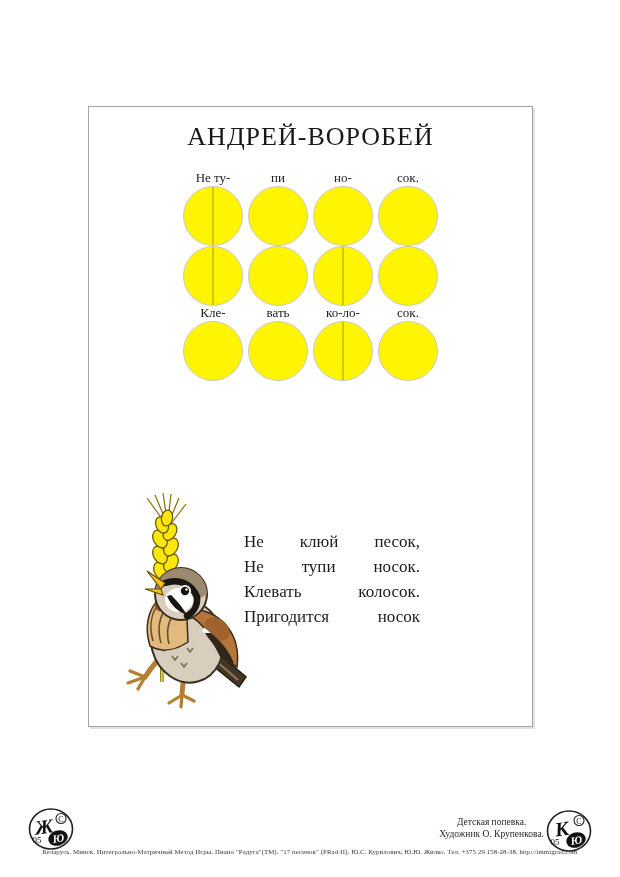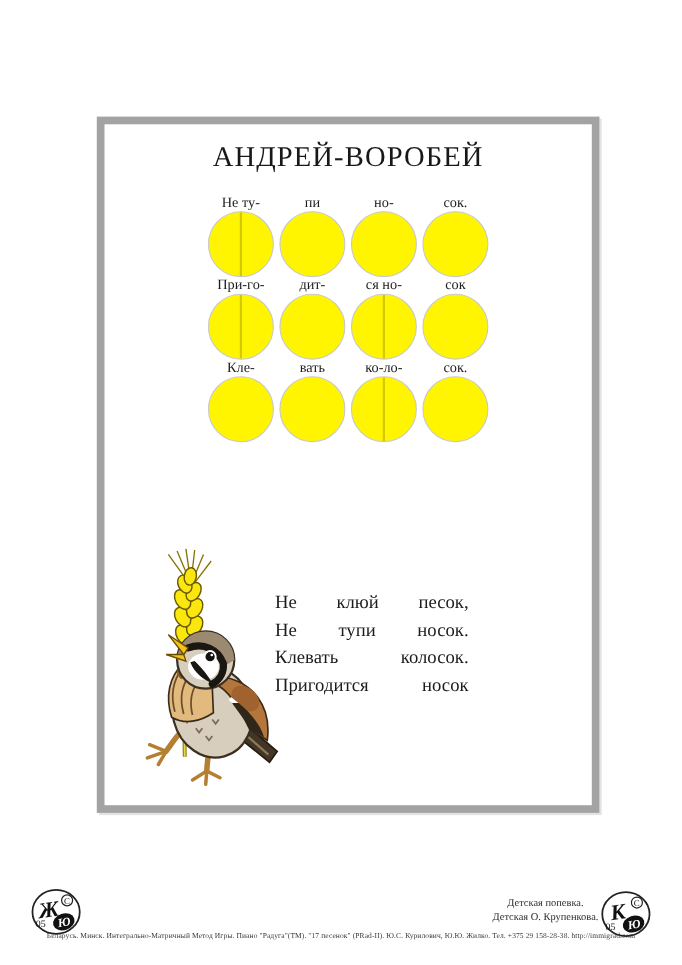--- a/index.html
+++ b/index.html
@@ -2,21 +2,21 @@
 <html><head>
 <meta charset="utf-8">
 <style>
   html,body{margin:0;padding:0;}
   body{
     width:620px;height:877px;position:relative;background:#ffffff;
     font-family:"Liberation Serif","DejaVu Serif",serif;overflow:hidden;
   }
   .card{
     position:absolute;left:88px;top:106px;width:443px;height:619px;
-    background:#ffffff;border:7px solid #a3a3a3;
+    background:#ffffff;border:1px solid #a3a3a3;
     box-shadow:2px 2px 0 rgba(175,175,175,.35);
   }
   .title{
     margin:16px 0 0 0;text-align:center;font-size:26px;font-weight:500;
     letter-spacing:1px;color:#181818;line-height:1.1;
   }
   .grid{margin-top:19px;display:flex;flex-direction:column;align-items:center;}
   .row{width:255px;margin-bottom:0;}
   .labels{display:flex;gap:5px;height:14px;margin-bottom:1px;}
   .lbl{width:60px;text-align:center;font-size:13px;color:#1c1c1c;white-space:nowrap;line-height:14px;}
@@ -62,26 +62,20 @@
         <span class="lbl">сок.</span>
       </div>
       <div class="circles">
         <div class="circle split" style="background-color: rgb(255, 245, 0);"></div>
         <div class="circle" style="background-color: rgb(255, 245, 0);"></div>
         <div class="circle" style="background-color: rgb(255, 245, 0);"></div>
         <div class="circle" style="background-color: rgb(255, 245, 0);"></div>
       </div>
     </div>
     <div class="row">
-      <div class="labels">
-        <span class="lbl">При-го-</span>
-        <span class="lbl">дит-</span>
-        <span class="lbl">ся но-</span>
-        <span class="lbl">сок</span>
-      </div>
       <div class="circles">
         <div class="circle split" style="background-color: rgb(255, 245, 0);"></div>
         <div class="circle" style="background-color: rgb(255, 245, 0);"></div>
         <div class="circle split" style="background-color: rgb(255, 245, 0);"></div>
         <div class="circle" style="background-color: rgb(255, 245, 0);"></div>
       </div>
     </div>
     <div class="row">
       <div class="labels">
         <span class="lbl">Кле-</span>
@@ -196,16 +190,16 @@
   <text x="10" y="27" font-size="20" font-style="italic" font-weight="bold" font-family="Liberation Serif, serif" fill="#111111" transform="rotate(-8 14 20)">К</text>
   <circle cx="34" cy="11.5" r="5" fill="none" stroke="#222222" stroke-width="1.1"></circle>
   <text x="31.2" y="14.6" font-size="8" font-family="Liberation Serif, serif" fill="#111111">С</text>
   <text x="5.5" y="36" font-size="9" font-family="Liberation Serif, serif" fill="#111111">05</text>
   <ellipse cx="31" cy="31" rx="10" ry="7.5" fill="#111111" transform="rotate(-18 31 31)"></ellipse>
   <text x="25.5" y="35" font-size="11" font-style="italic" font-weight="bold" font-family="Liberation Serif, serif" fill="#ffffff" transform="rotate(-10 31 31)">Ю</text>
 </svg>
 
 <div class="credits">
   <div>Детская попевка.</div>
-  <div>Детская О. Крупенкова.</div>
+  <div>Художник О. Крупенкова.</div>
 </div>
 
 <div class="imprint">Беларусь. Минск. Интегрально-Матричный Метод Игры. Пиано "Радуга"(ТМ). "17 песенок" (PRad-II). Ю.С. Курилович, Ю.Ю. Жилко. Тел. +375 29 158-28-38. http://immigrad.com</div>
 
 </body></html>

